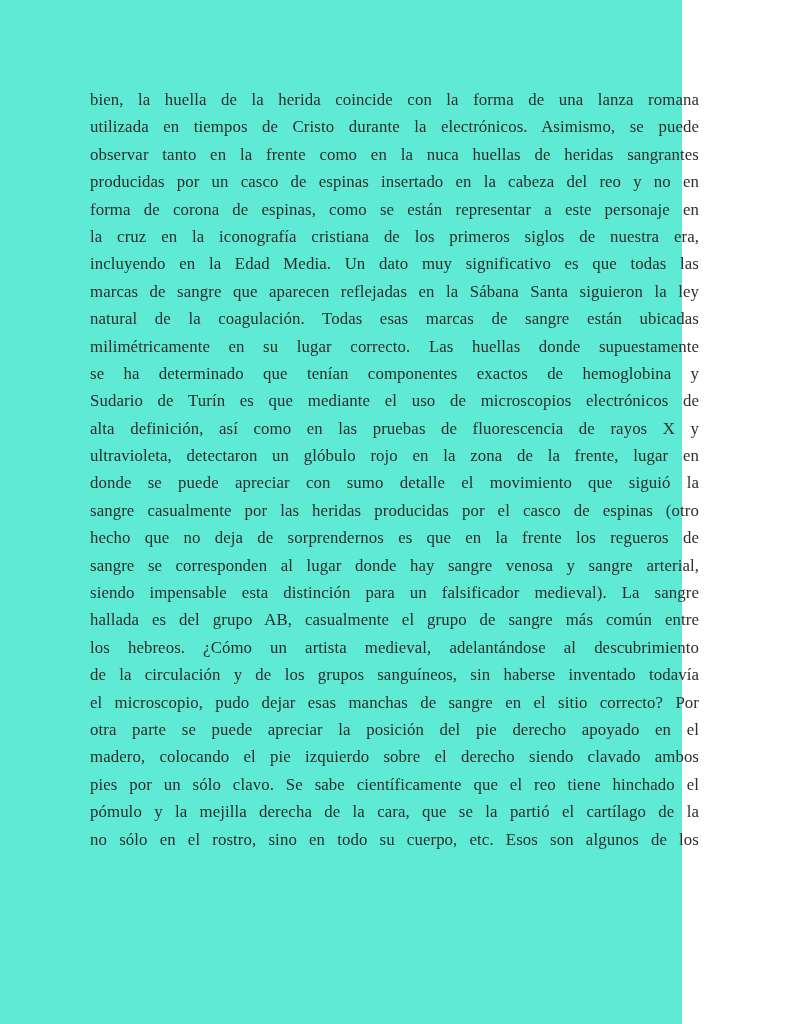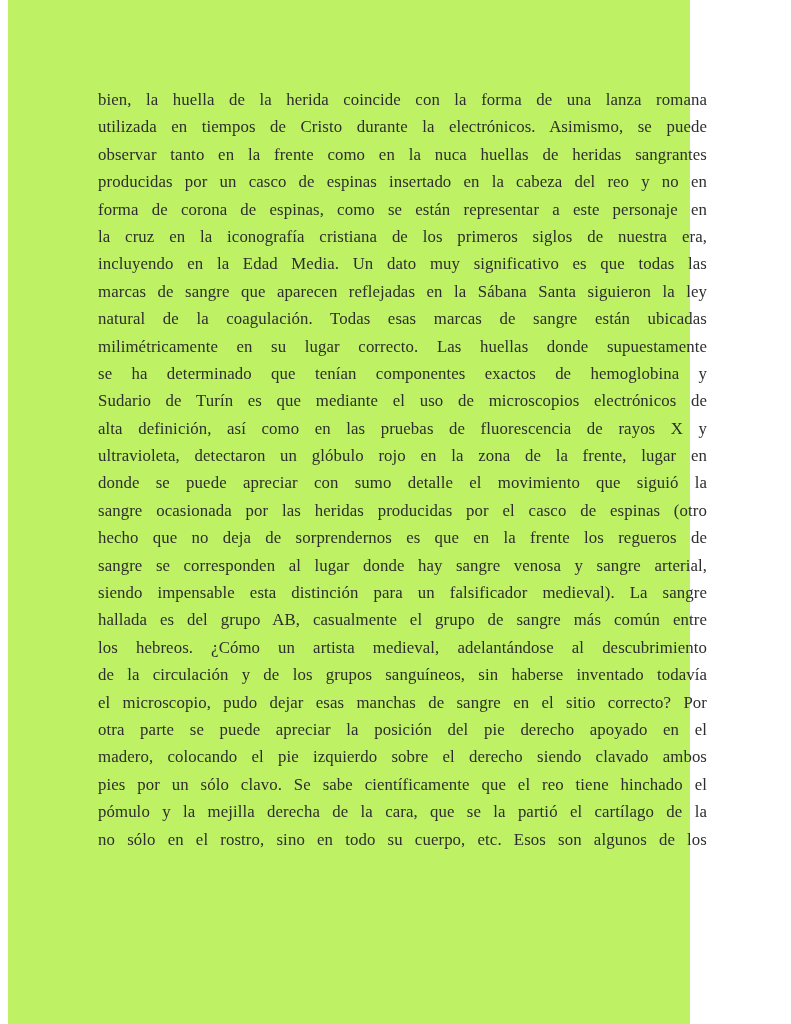--- a/index.html
+++ b/index.html
@@ -9,25 +9,25 @@
   }
   body {
     width: 791px;
     height: 1024px;
     position: relative;
     overflow: hidden;
     font-family: "Liberation Serif", serif;
   }
   .page {
     position: absolute;
-    left: 8px;
+    left: 0;
     top: 0;
     width: 682px;
     height: 1024px;
-    background: #bef264;
+    background: #5eead4;
   }
   .text-block {
     position: absolute;
     left: 90px;
     top: 86px;
     width: 609px;
   }
   .text-line {
     font-size: 16.8px;
     line-height: 27.4px;
@@ -53,21 +53,21 @@
       <div class="text-line">la cruz en la iconografía cristiana de los primeros siglos de nuestra era,</div>
       <div class="text-line">incluyendo en la Edad Media. Un dato muy significativo es que todas las</div>
       <div class="text-line">marcas de sangre que aparecen reflejadas en la Sábana Santa siguieron la ley</div>
       <div class="text-line">natural de la coagulación. Todas esas marcas de sangre están ubicadas</div>
       <div class="text-line">milimétricamente en su lugar correcto. Las huellas donde supuestamente</div>
       <div class="text-line">se ha determinado que tenían componentes exactos de hemoglobina y</div>
       <div class="text-line">Sudario de Turín es que mediante el uso de microscopios electrónicos de</div>
       <div class="text-line">alta definición, así como en las pruebas de fluorescencia de rayos X y</div>
       <div class="text-line">ultravioleta, detectaron un glóbulo rojo en la zona de la frente, lugar en</div>
       <div class="text-line">donde se puede apreciar con sumo detalle el movimiento que siguió la</div>
-      <div class="text-line">sangre ocasionada por las heridas producidas por el casco de espinas (otro</div>
+      <div class="text-line">sangre casualmente por las heridas producidas por el casco de espinas (otro</div>
       <div class="text-line">hecho que no deja de sorprendernos es que en la frente los regueros de</div>
       <div class="text-line">sangre se corresponden al lugar donde hay sangre venosa y sangre arterial,</div>
       <div class="text-line">siendo impensable esta distinción para un falsificador medieval). La sangre</div>
       <div class="text-line">hallada es del grupo AB, casualmente el grupo de sangre más común entre</div>
       <div class="text-line">los hebreos. ¿Cómo un artista medieval, adelantándose al descubrimiento</div>
       <div class="text-line">de la circulación y de los grupos sanguíneos, sin haberse inventado todavía</div>
       <div class="text-line">el microscopio, pudo dejar esas manchas de sangre en el sitio correcto? Por</div>
       <div class="text-line">otra parte se puede apreciar la posición del pie derecho apoyado en el</div>
       <div class="text-line">madero, colocando el pie izquierdo sobre el derecho siendo clavado ambos</div>
       <div class="text-line">pies por un sólo clavo. Se sabe científicamente que el reo tiene hinchado el</div>

